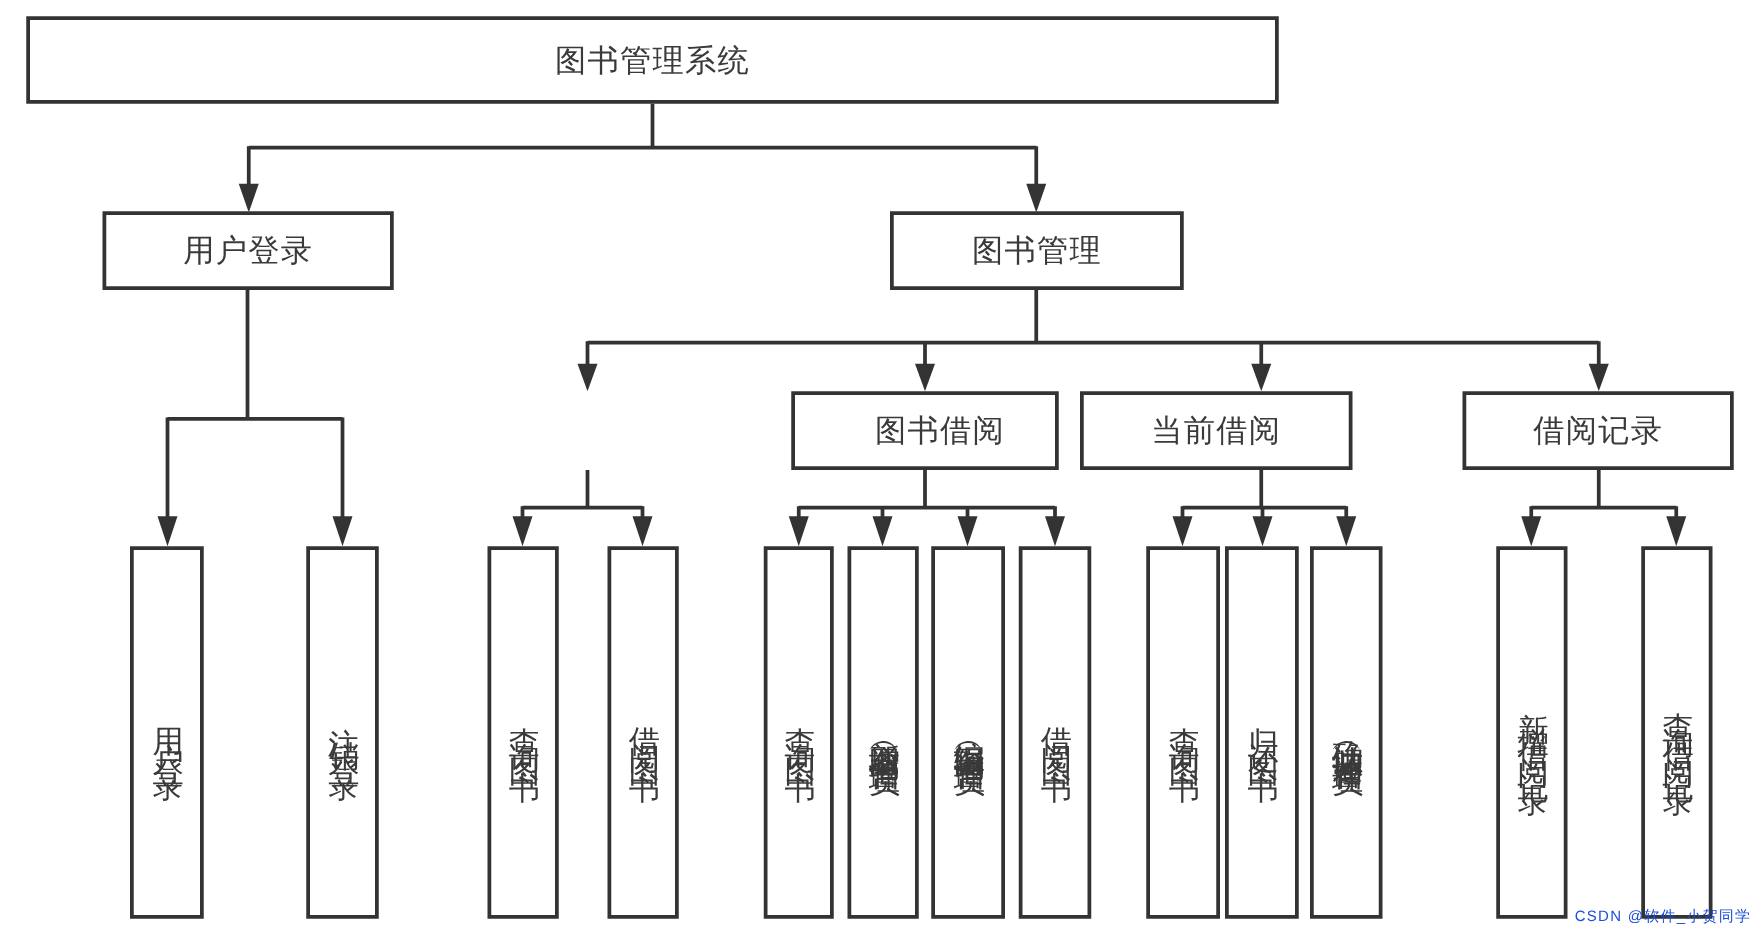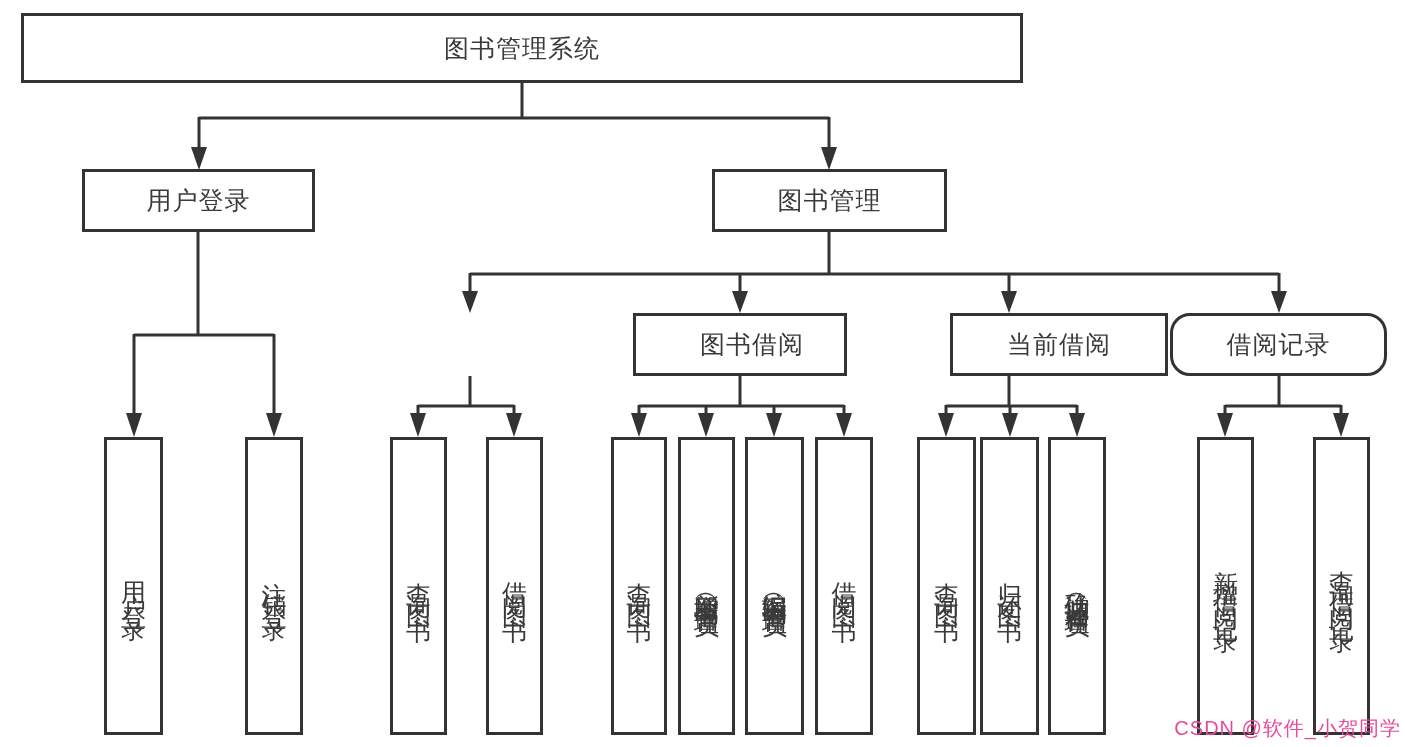--- a/index.html
+++ b/index.html
@@ -26,22 +26,22 @@
     text-orientation:mixed;
     font-size:25px;
     letter-spacing:12px;
     line-height:1;
     white-space:nowrap;
   }
   .vbox .vtext.tight{letter-spacing:3px;}
   #watermark{
     position:absolute;
     right:4px;bottom:5px;
-    font-size:20px;
-    color:#ec4899;
+    font-size:12px;
+    color:#1d4ed8;
     letter-spacing:1px;
     z-index:5;
     white-space:nowrap;
   }
 </style>
 </head>
 <body>
 
 <div id="stage">
 
@@ -102,24 +102,24 @@
   <div class="node hbox" style="left:82px;top:169px;width:233px;height:63px;">
     <span>用户登录</span>
   </div>
   <div class="node hbox" style="left:712px;top:169px;width:235px;height:63px;">
     <span>图书管理</span>
   </div>
 
   <div class="node hbox" style="left:633px;top:313px;width:214px;height:63px;padding-left:24px;">
     <span>图书借阅</span>
   </div>
-  <div class="node hbox" style="left:950px;top:313px;width:218px;height:63px;">
+  <div class="node hbox" style="left:864px;top:313px;width:218px;height:63px;">
     <span>当前借阅</span>
   </div>
-  <div class="node hbox" style="left:1170px;top:313px;width:217px;height:63px;border-radius:20px;">
+  <div class="node hbox" style="left:1170px;top:313px;width:217px;height:63px;">
     <span>借阅记录</span>
   </div>
 
   <div class="node vbox" style="left:104px;top:437px;width:59px;height:298px;">
     <span class="vtext">用户登录</span>
   </div>
   <div class="node vbox" style="left:245px;top:437px;width:58px;height:298px;">
     <span class="vtext">注销登录</span>
   </div>
 

